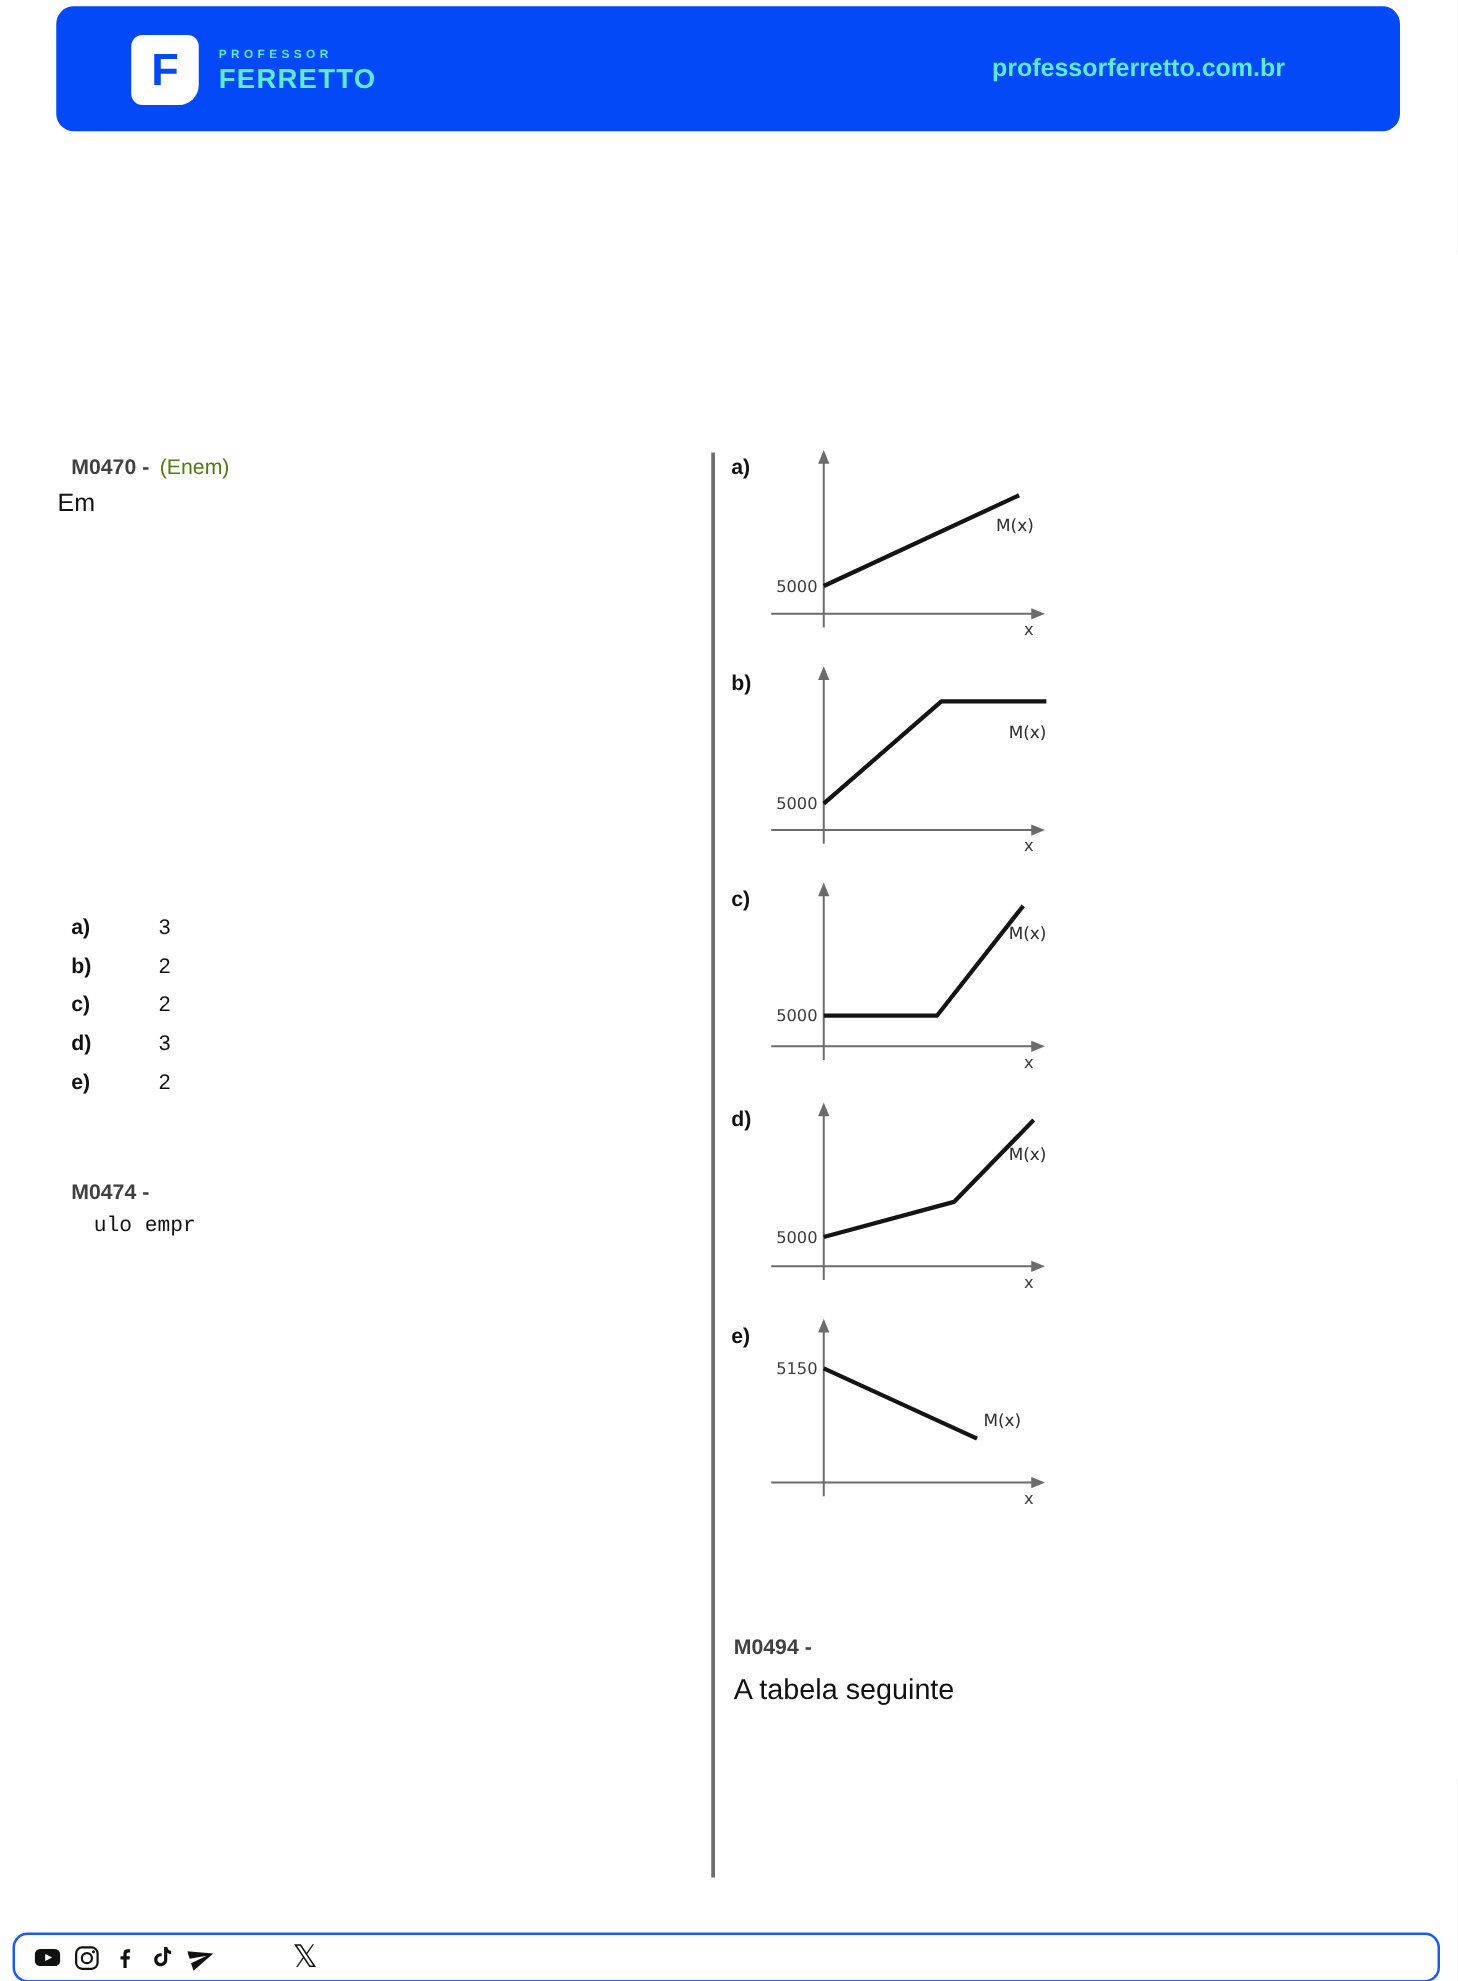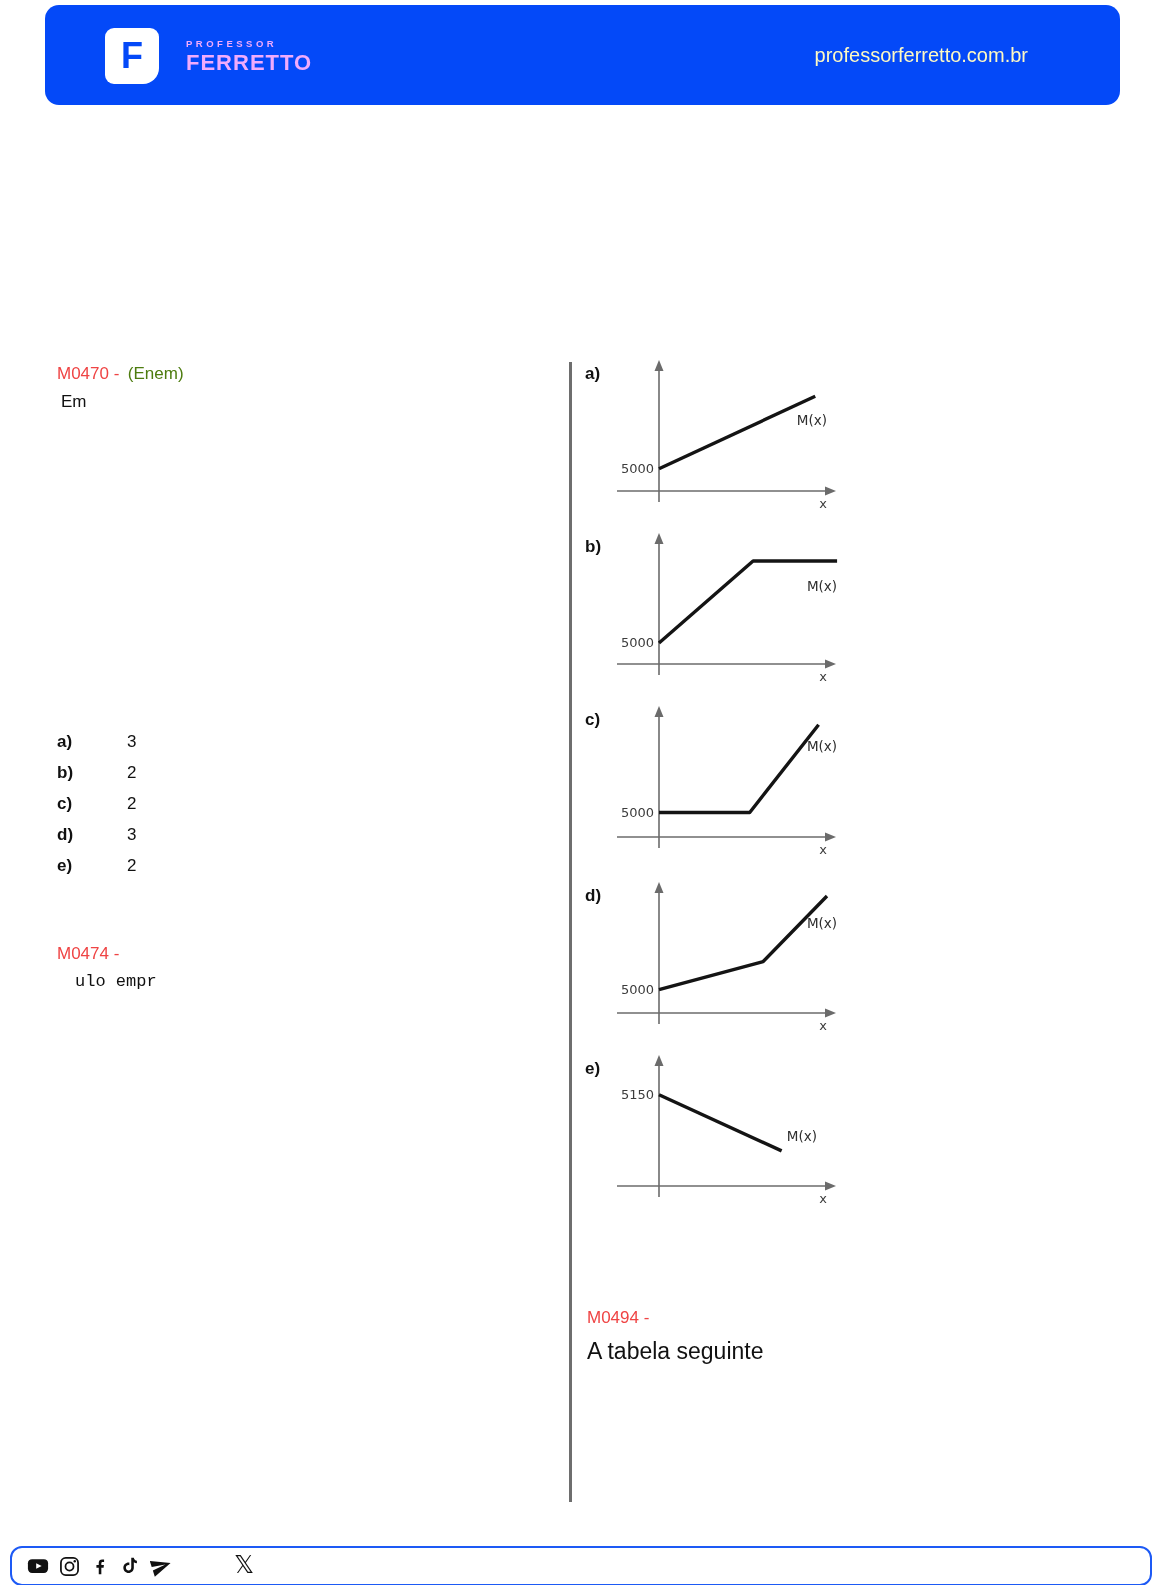--- a/index.html
+++ b/index.html
@@ -6,31 +6,31 @@
   .page{position:relative;width:1166px;height:1585px;margin:0 auto;background:#ffffff;
         overflow:hidden;font-family:"Liberation Sans",sans-serif;color:#111;}
 
   
   .header{position:absolute;left:45px;top:5px;width:1075px;height:100px;
           background:#0449f8;border-radius:14px;}
   .logo{position:absolute;left:60px;top:23px;display:flex;align-items:center;}
   .logo-square{width:54px;height:56px;background:#ffffff;border-radius:9px 9px 16px 9px;
                display:flex;align-items:center;justify-content:center;}
   .logo-letter{color:#0449f8;font-weight:800;font-size:36px;line-height:1;}
-  .logo-words{margin-left:27px;color:#f0abfc;}
+  .logo-words{margin-left:16px;color:#5eead4;}
   .brand-top{font-size:9.5px;font-weight:700;letter-spacing:3.5px;margin-bottom:3px;}
   .brand-bottom{font-size:22px;font-weight:800;letter-spacing:1px;line-height:1;}
   .site-url{position:absolute;right:92px;top:50%;transform:translateY(-50%);
-            color:#fef9c3;font-weight:400;font-size:20px;}
-
-  
-  .q-code{color:#ef4444;font-weight:400;font-size:17px;display:inline;}
+            color:#5eead4;font-weight:700;font-size:20px;}
+
+  
+  .q-code{color:#404040;font-weight:700;font-size:17px;display:inline;}
   .q-source{color:#4d7c0f;font-size:17px;display:inline;margin-left:4px;}
   .q1-head{position:absolute;left:57px;top:364px;}
-  .q1-body{position:absolute;left:61px;top:392px;font-size:17px;}
+  .q1-body{position:absolute;left:46px;top:392px;font-size:20px;}
   .options{position:absolute;left:57px;top:726px;}
   .opt-row{height:31px;line-height:31px;font-size:17px;display:flex;}
   .opt-label{font-weight:700;width:70px;}
   .opt-value{font-weight:400;}
   .q2-head{position:absolute;left:57px;top:944px;}
   .q2-body{position:absolute;left:75px;top:972px;font-size:17px;font-family:Liberation Mono, monospace;}
 
   
   .divider{position:absolute;left:569px;top:362px;width:3px;height:1140px;background:#6e6e6e;}
 

